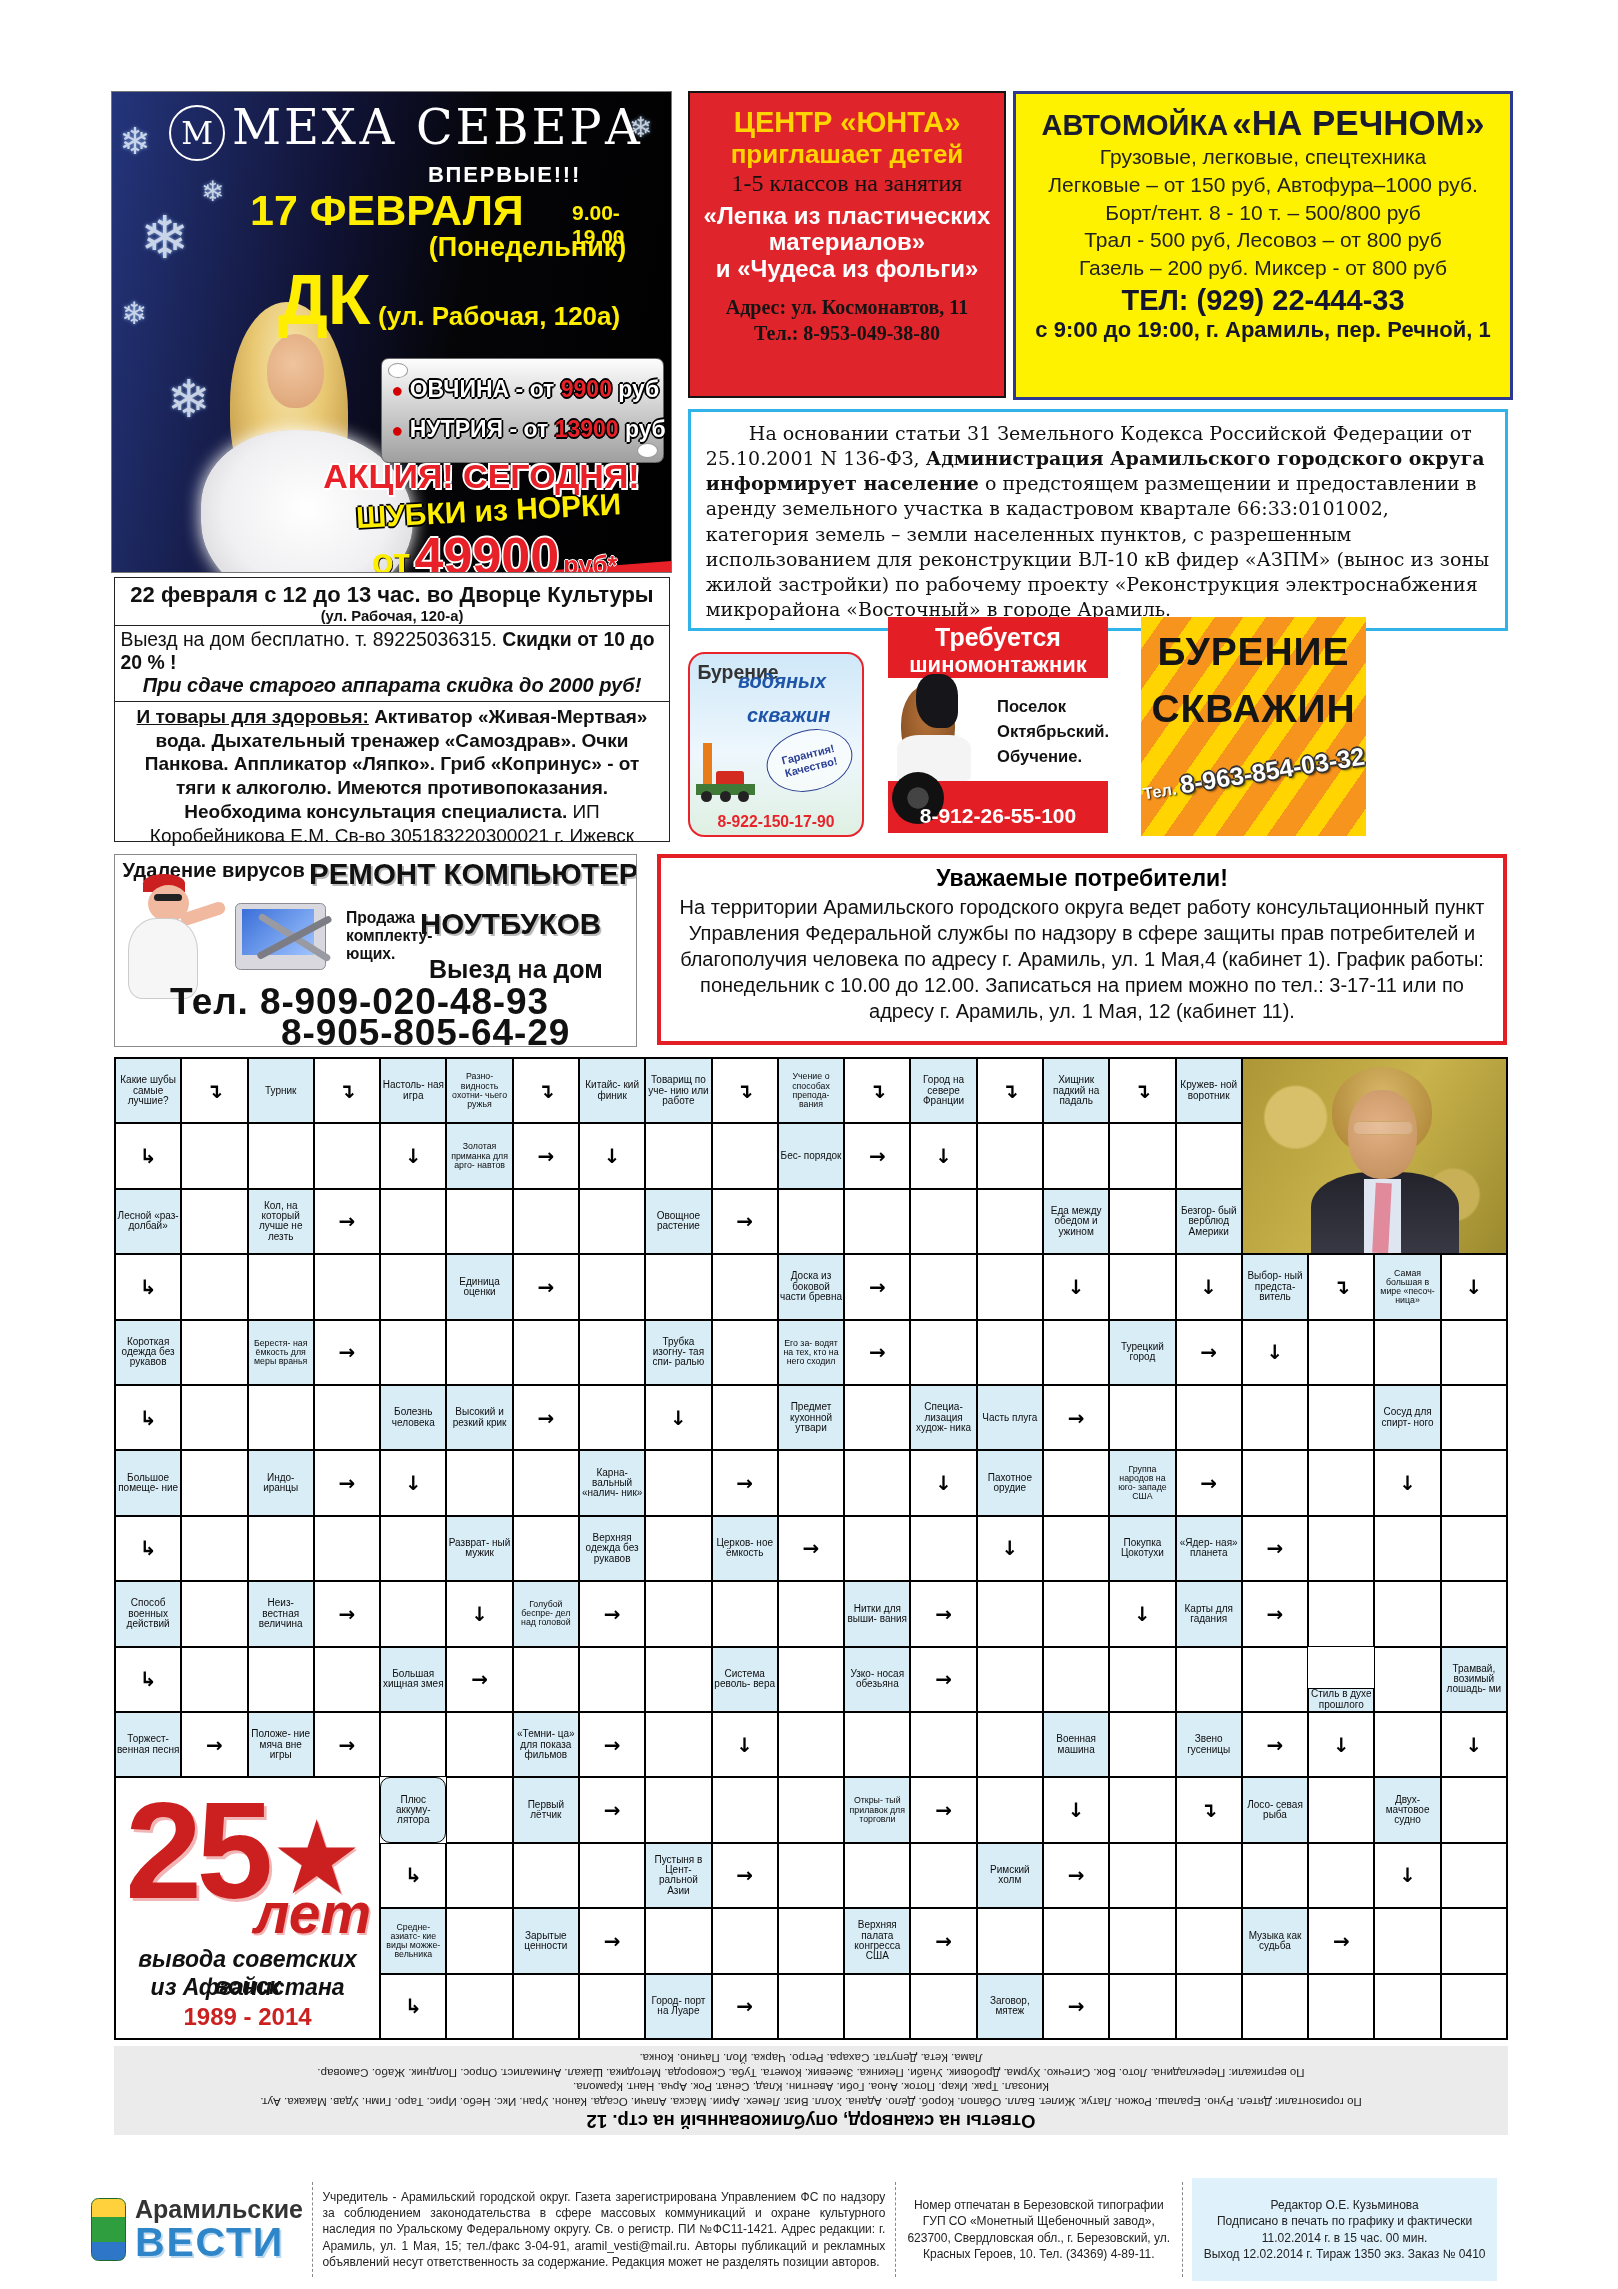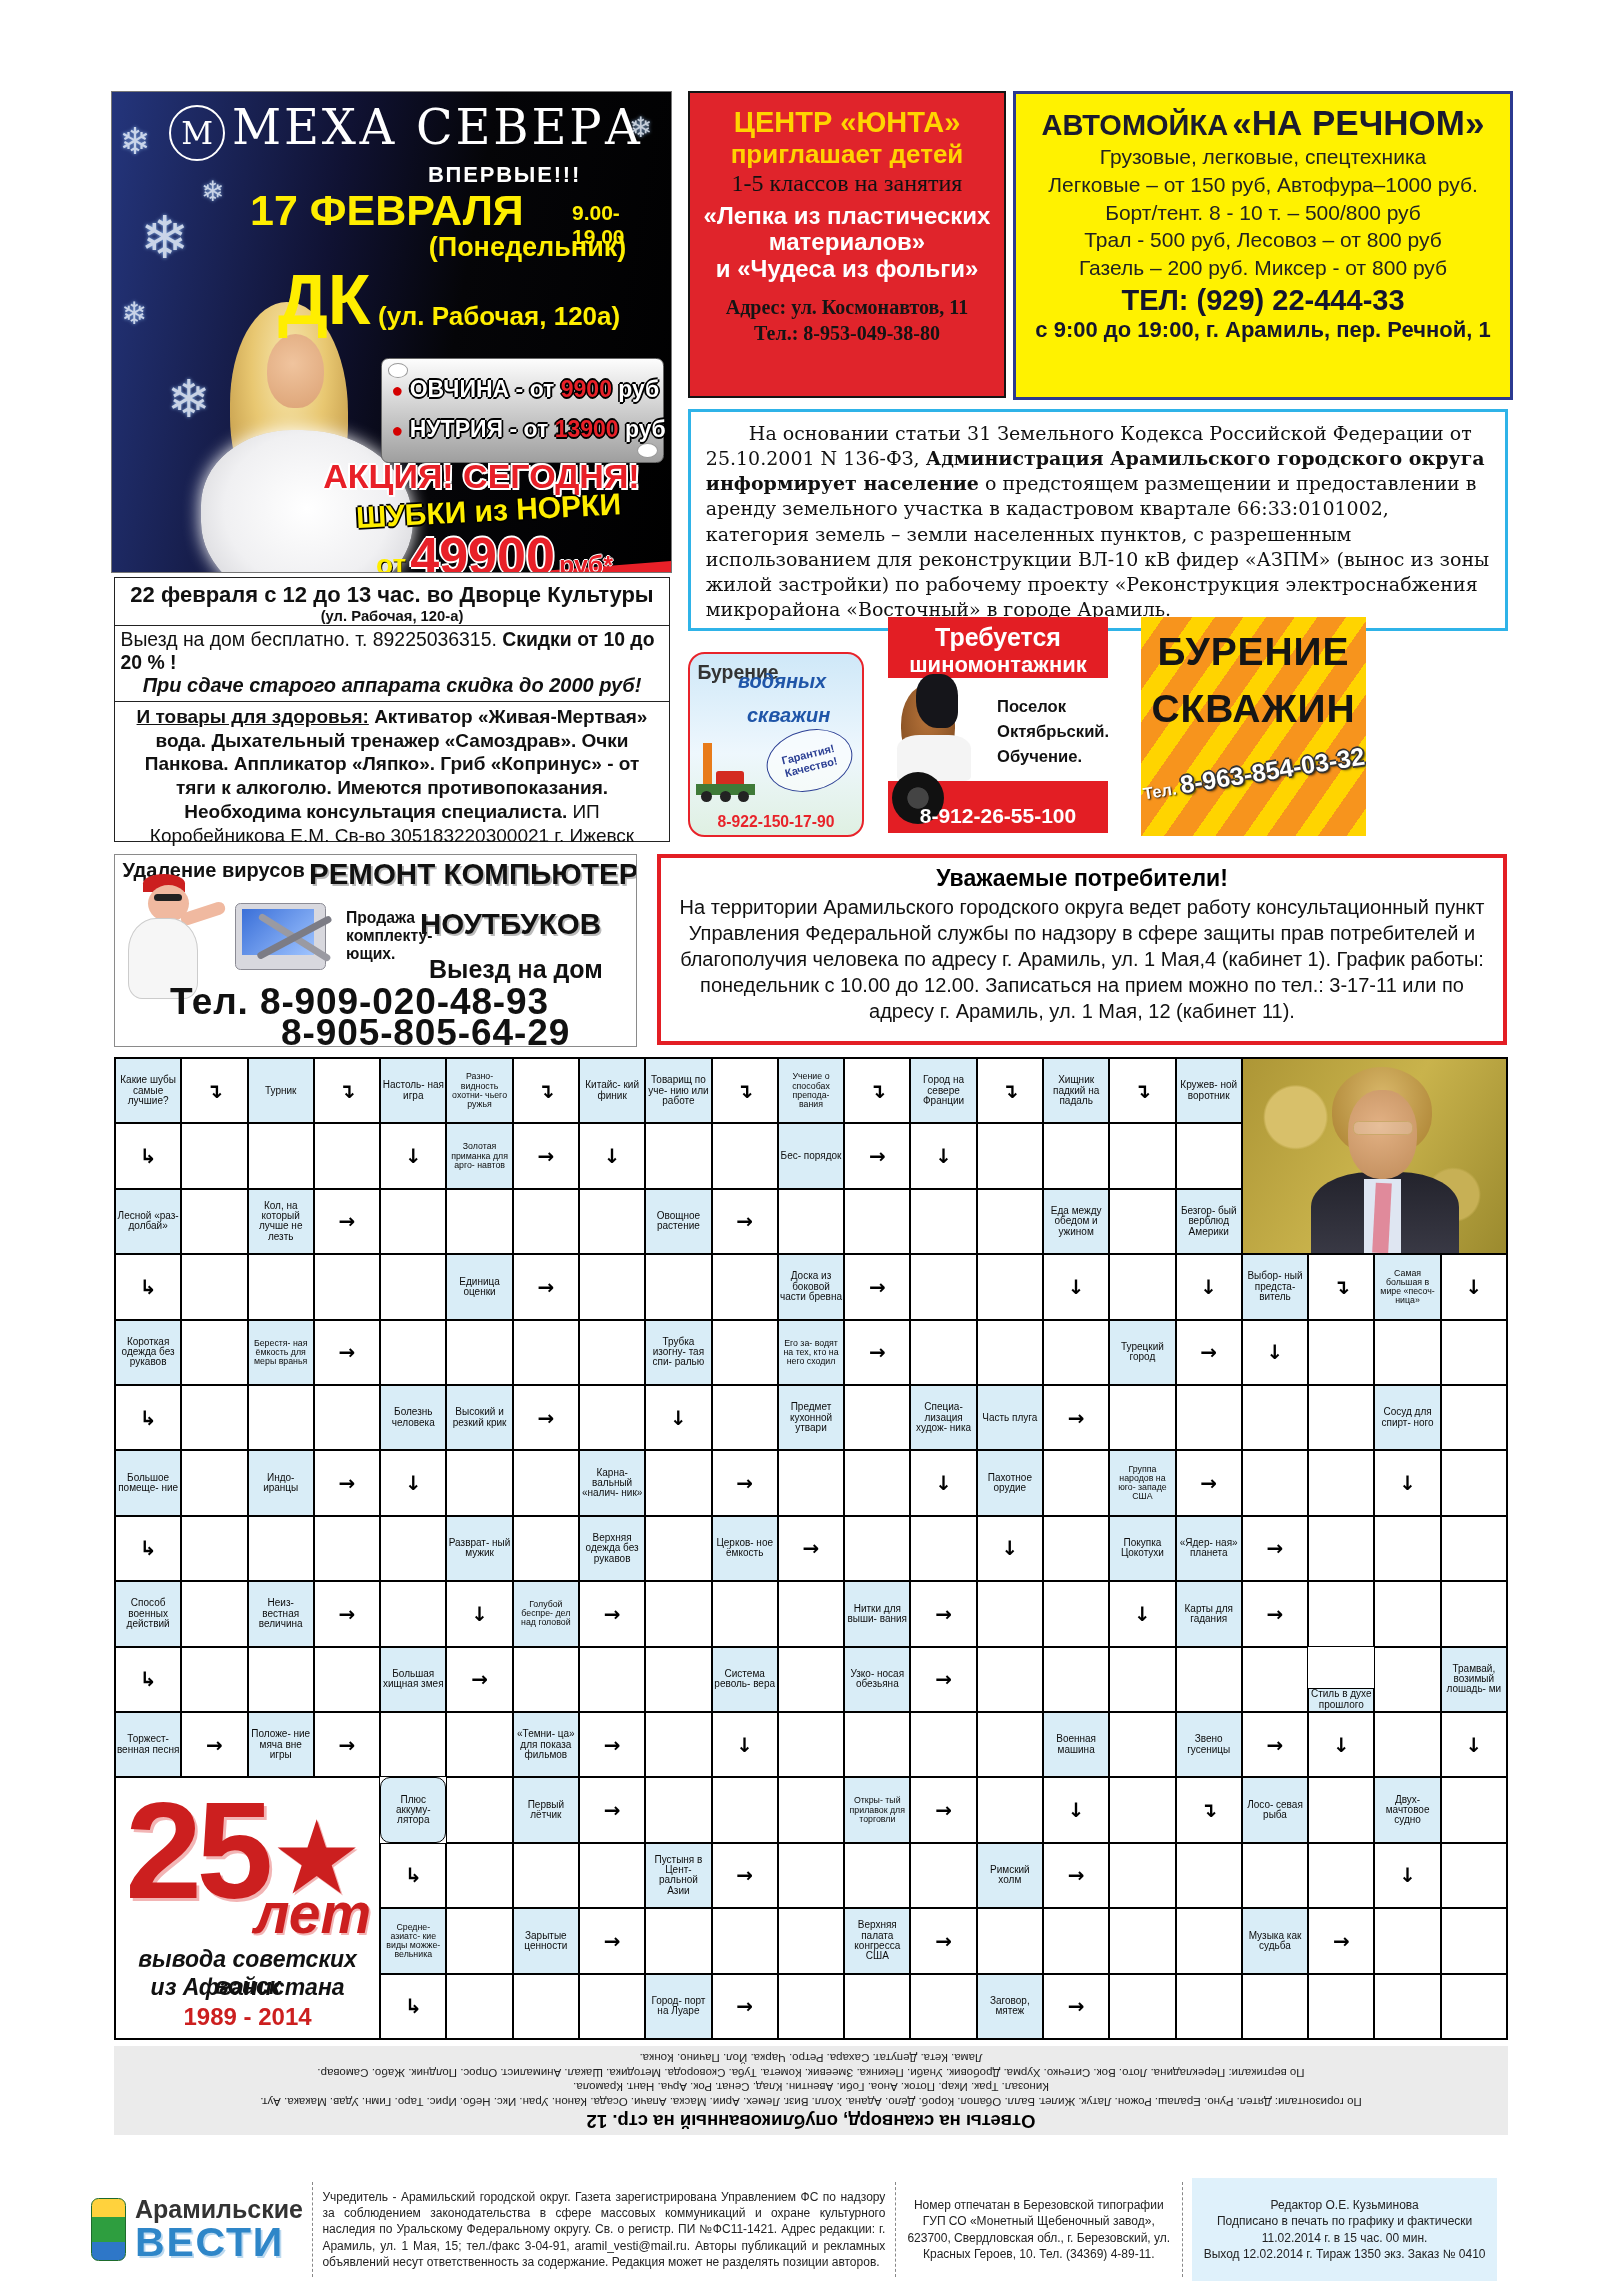--- a/index.html
+++ b/index.html
@@ -20,21 +20,21 @@
   #meha-dk{left:166px;top:168px;font-weight:bold;font-size:70px;color:#ffee00;}
   #meha-addr{left:266px;top:209px;font-weight:bold;font-size:26px;color:#ffee00;white-space:nowrap;}
   #meha-panel{left:269px;top:266px;width:281px;height:103px;background:linear-gradient(180deg,#fdfdfd,#9f9f9f);border-radius:7.4px;border:0.9px solid #666;}
   .panel-dot{width:18.5px;height:13px;background:#fff;border-radius:50%;border:0.9px solid #999;}
   .offer{position:absolute;left:9.2px;white-space:nowrap;font-weight:bold;font-size:23px;color:#fff;text-shadow:-1.8px 0 #000,1.8px 0 #000,0 -1.8px #000,0 1.8px #000,0.9px 0.9px #000,-0.9px -0.9px #000;}
   .offer .red{color:#e82028;}
   .bullet{color:#d40000;text-shadow:none;font-size:20px;}
   #meha-akc{left:185px;top:365px;width:369px;text-align:center;font-weight:bold;font-size:34px;color:#e82028;text-shadow:-1.8px 0 #fff,1.8px 0 #fff,0 -1.8px #fff,0 1.8px #fff,1.8px 1.8px #fff,-1.8px -1.8px #fff;white-space:nowrap;}
   #meha-shubki{left:192px;top:402px;width:369px;text-align:center;font-weight:bold;font-size:30px;color:#ffee00;transform:rotate(-3deg);text-shadow:-1.8px 0 #000,1.8px 0 #000,0 -1.8px #000,0 1.8px #000;white-space:nowrap;}
   #meha-price{left:185px;top:434px;width:378px;text-align:center;white-space:nowrap;}
-  #meha-price .pfx{font-weight:bold;font-size:28px;color:#ffee00;text-shadow:0.9px 0.9px #000;margin-left:17px;}
+  #meha-price .pfx{font-weight:bold;font-size:36px;color:#ffee00;text-shadow:0.9px 0.9px #000;margin-left:17px;}
   #meha-price .big{font-weight:bold;font-size:52px;color:#e82028;text-shadow:-1.8px 0 #fff,1.8px 0 #fff,0 -1.8px #fff,0 1.8px #fff;}
   #meha-price .unit{font-weight:bold;font-size:25px;color:#e82028;text-shadow:-0.9px 0 #fff,0.9px 0 #fff,0 -0.9px #fff,0 0.9px #fff;}
   #meha-band{left:0;top:469px;width:559px;height:103px;background:#e82028;clip-path:polygon(0 42%,100% 0,100% 100%,0 100%);}
   #meha-grand{left:111px;top:478px;width:341px;font-weight:bold;font-size:33px;color:#ffee00;text-shadow:1.8px 1.8px #7a0000;white-space:nowrap;}
   
   #w-hair{left:118px;top:210px;width:118px;height:212px;background:radial-gradient(ellipse at 50% 30%,#f7e7b0 0%,#e8c771 45%,#b98f3e 100%);border-radius:48% 52% 42% 46%;}
   #w-face{left:155px;top:242px;width:57px;height:74px;background:radial-gradient(circle at 45% 40%,#f0c49e,#dba173);border-radius:50% 50% 46% 46%;}
   #w-fur{left:89px;top:338px;width:212px;height:175px;background:radial-gradient(ellipse at 50% 45%,#ffffff 0%,#f0f0f2 55%,#c9c9ce 100%);border-radius:45% 55% 50% 50%;box-shadow:0 0 16.6px #fff;}
   #w-dark{left:138px;top:369px;width:102px;height:148px;background:linear-gradient(180deg,#1c1c22,#3a3a44);border-radius:40%;}
 

